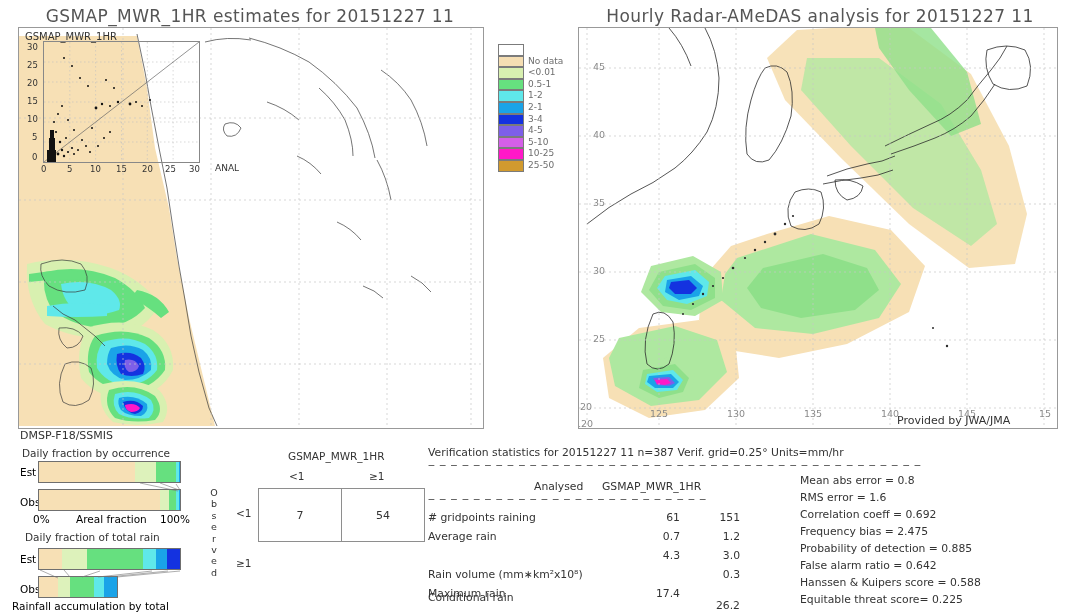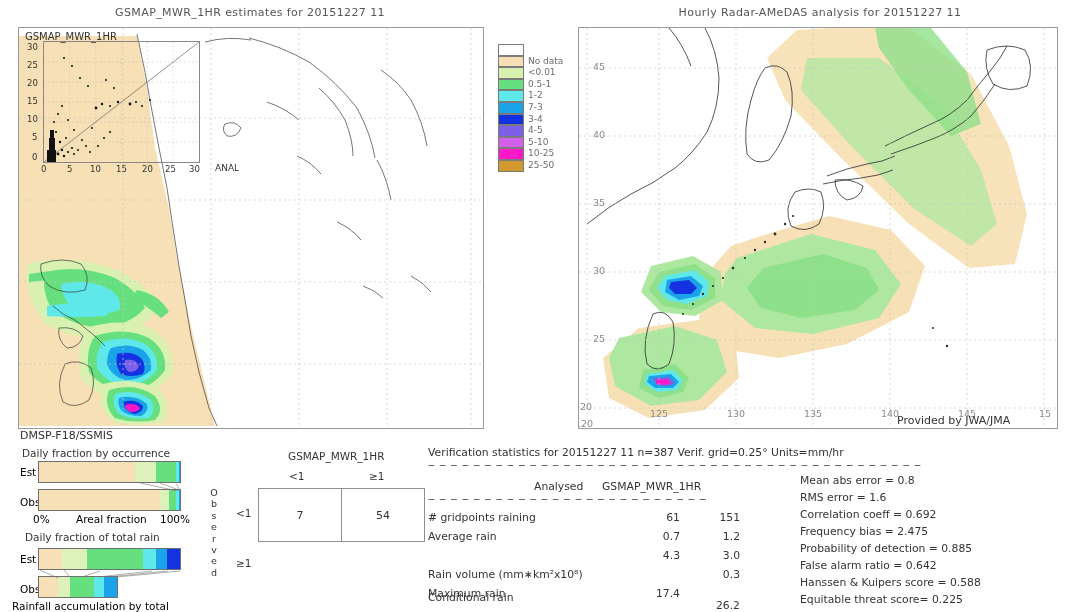--- a/index.html
+++ b/index.html
@@ -1,20 +1,20 @@
 <!DOCTYPE html>
 <html><head>
 <meta charset="utf-8">
 <style>
   html,body{margin:0;padding:0;background:#fff;}
   body{width:1080px;height:612px;position:relative;overflow:hidden;
        font-family:"DejaVu Sans","Liberation Sans",sans-serif;color:#333;}
 
   
-  .map-title{position:absolute;font-size:11px;color:#555;letter-spacing:.4px;
+  .map-title{position:absolute;font-size:17px;color:#555;letter-spacing:.4px;
              white-space:nowrap;text-align:center;}
 
   
   .map-frame{position:absolute;border:1px solid #999;background:#fff;overflow:hidden;}
   .tick{position:absolute;font-size:9.5px;color:#8a8a8a;white-space:nowrap;}
 
   
   .cbar{position:absolute;}
   .cbar-row{position:relative;height:11.6px;}
   .cbar-sw{position:absolute;left:0;top:0;width:26px;height:11.6px;
@@ -239,21 +239,21 @@
   <div class="cbar-row">
     <div class="cbar-sw" style="background:#66e07f;"></div>
     <div class="cbar-lb">0.5-1</div>
     </div>
   <div class="cbar-row">
     <div class="cbar-sw" style="background:#5fe8ea;"></div>
     <div class="cbar-lb">1-2</div>
     </div>
   <div class="cbar-row">
     <div class="cbar-sw" style="background:#1aa3e8;"></div>
-    <div class="cbar-lb">7-3</div>
+    <div class="cbar-lb">2-1</div>
     </div>
   <div class="cbar-row">
     <div class="cbar-sw" style="background:#1432e0;"></div>
     <div class="cbar-lb">3-4</div>
     </div>
   <div class="cbar-row">
     <div class="cbar-sw" style="background:#7d5fe8;"></div>
     <div class="cbar-lb">4-5</div>
     </div>
   <div class="cbar-row">

